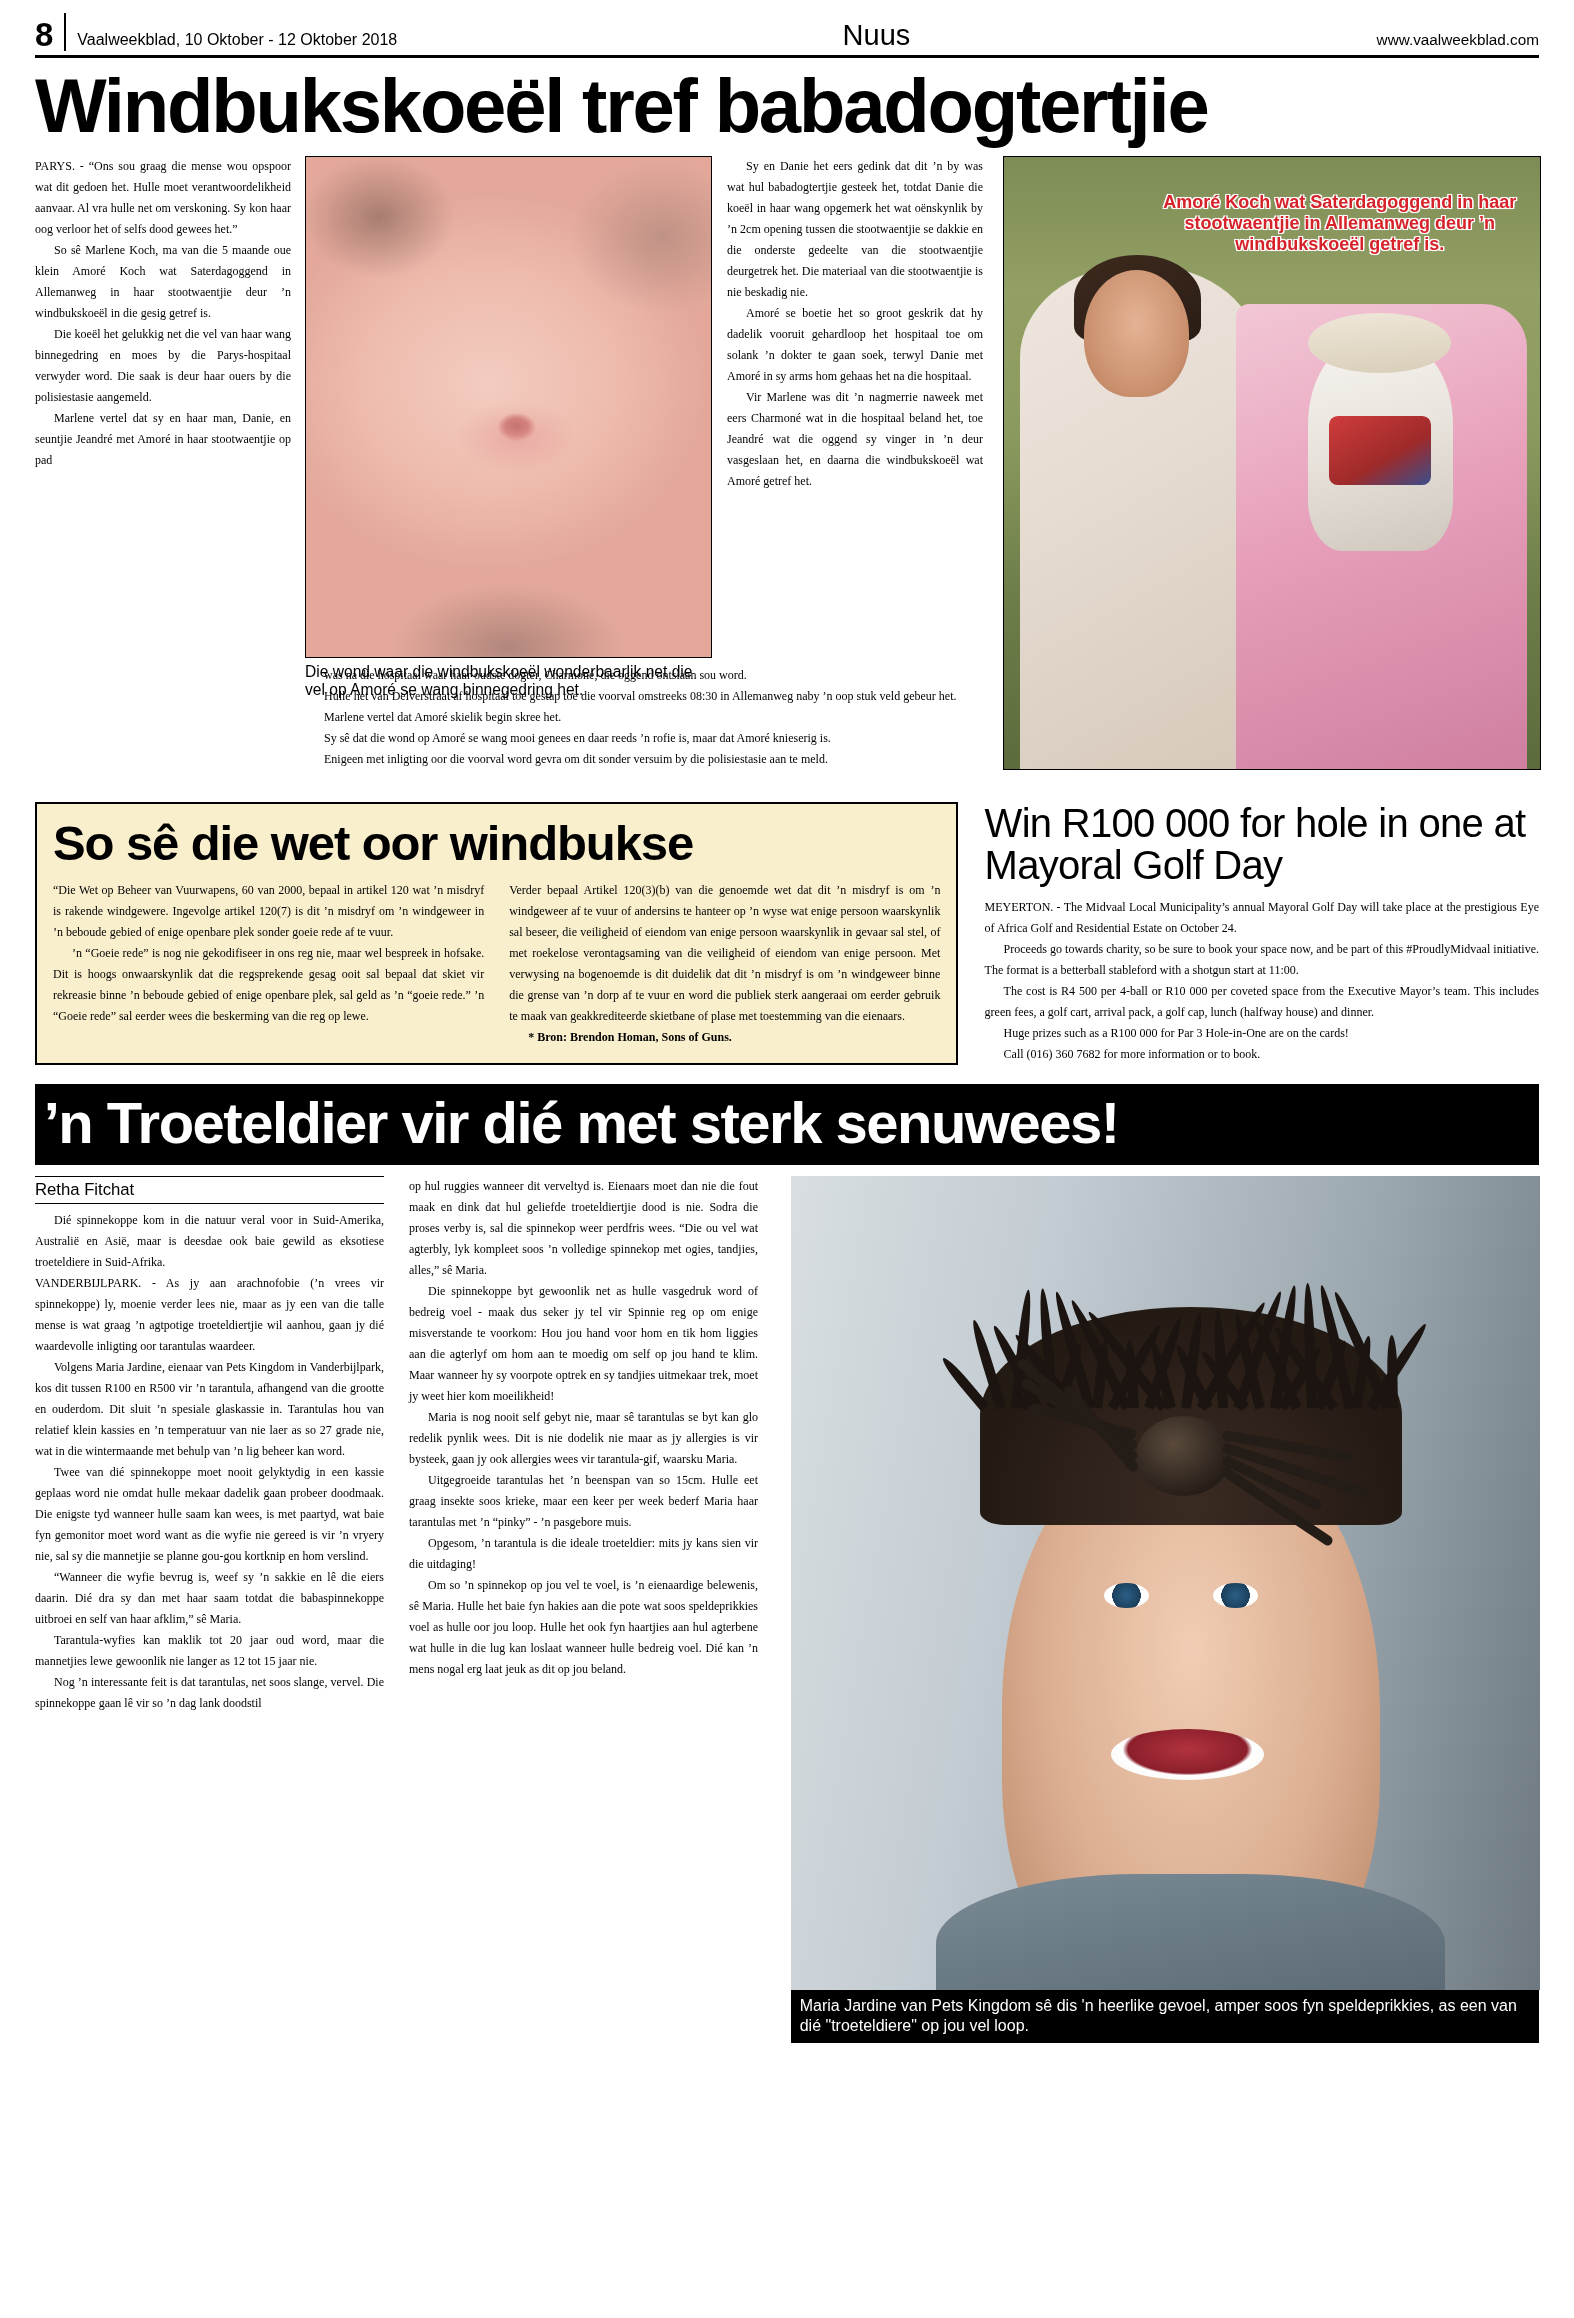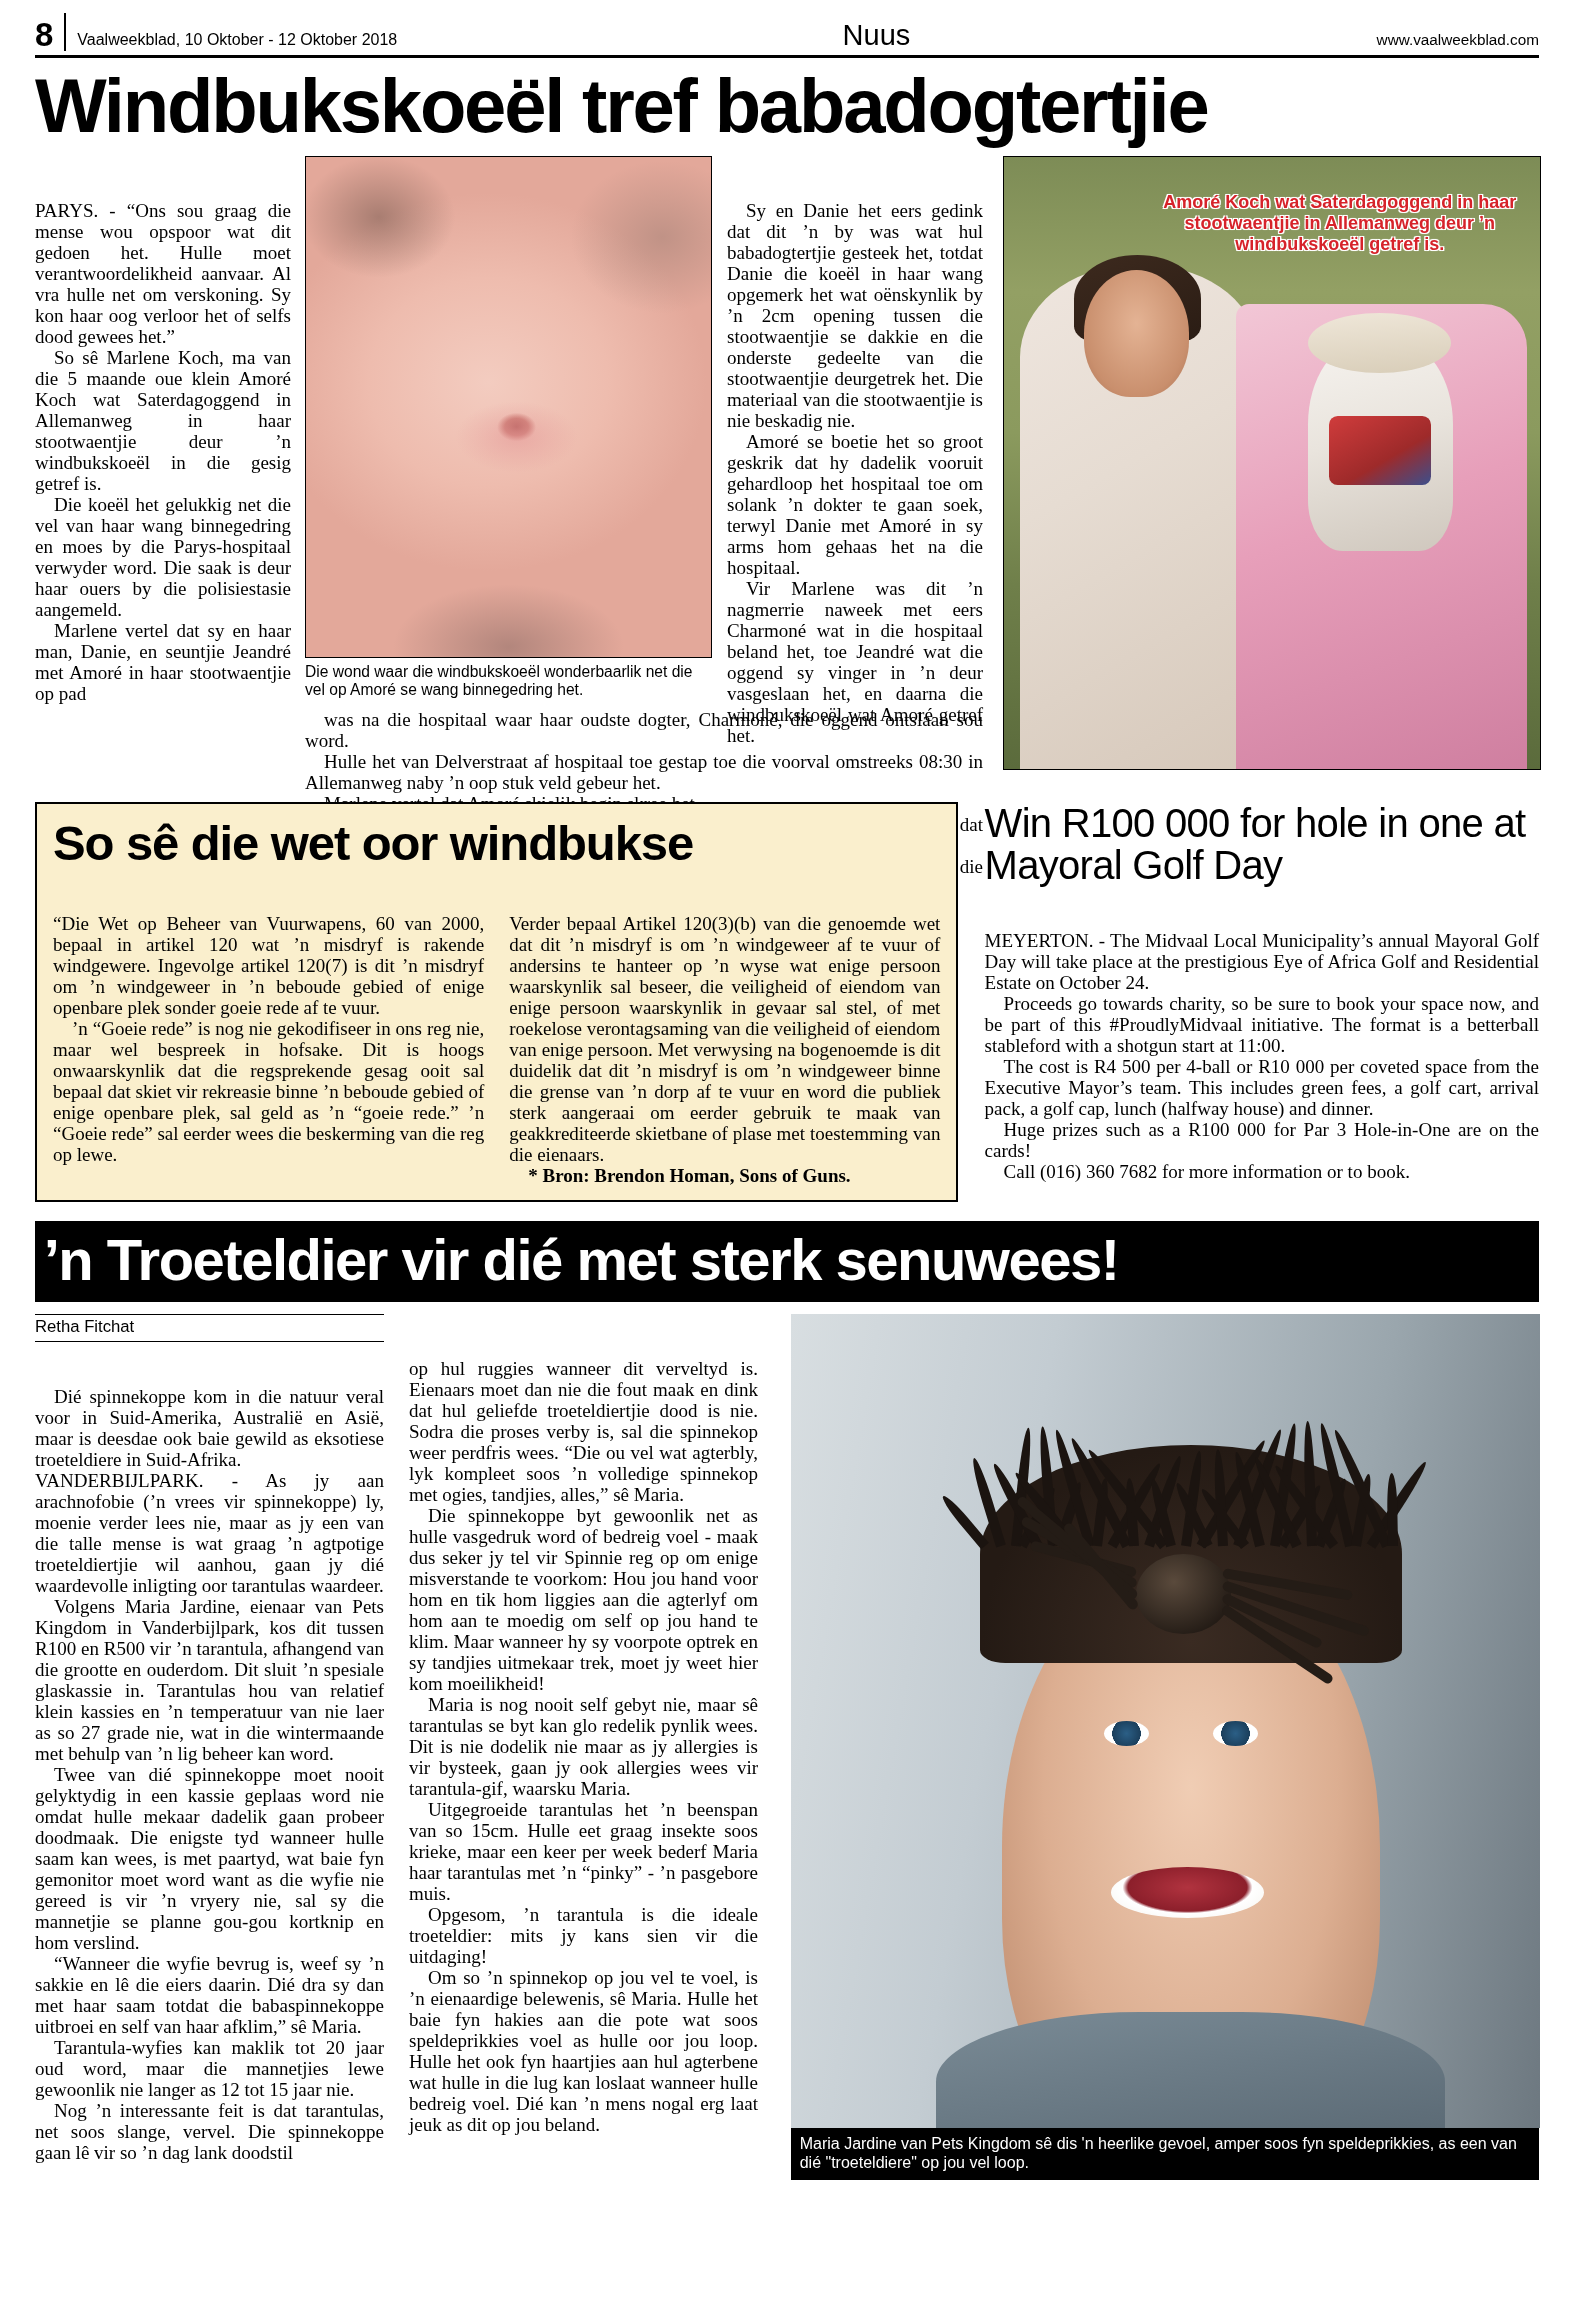--- a/index.html
+++ b/index.html
@@ -51,21 +51,21 @@
   
   .art1 { position:relative; height:633px; }
   .art1-col1 { position:absolute; left:0;    top:0; width:256px; }
   .art1-col2 { position:absolute; left:270px;top:0; width:407px; }
   .art1-col3 { position:absolute; left:692px;top:0; width:256px; }
   .art1-col4 { position:absolute; left:270px;top:509px; width:678px; }
   .art1-photoR{ position:absolute; left:968px; top:0; width:538px; height:790px; }
 
   p.body { margin:0; text-indent:19px; text-align:justify; }
   p.body.first { text-indent:0; }
-  .tx { font-size:19px; line-height:21px;margin-top:44px; }
+  .tx { font-size:12px; line-height:21px; }
 
   
   .photo { position:relative; overflow:hidden; background:#c9c2bb; }
   .photo-border { border:0.7px solid #000; }
   .cap {
     font-family:"Liberation Sans", sans-serif;
     font-size:15.6px; line-height:18px; margin-top:5.1px; text-align:left;
   }
 
   

